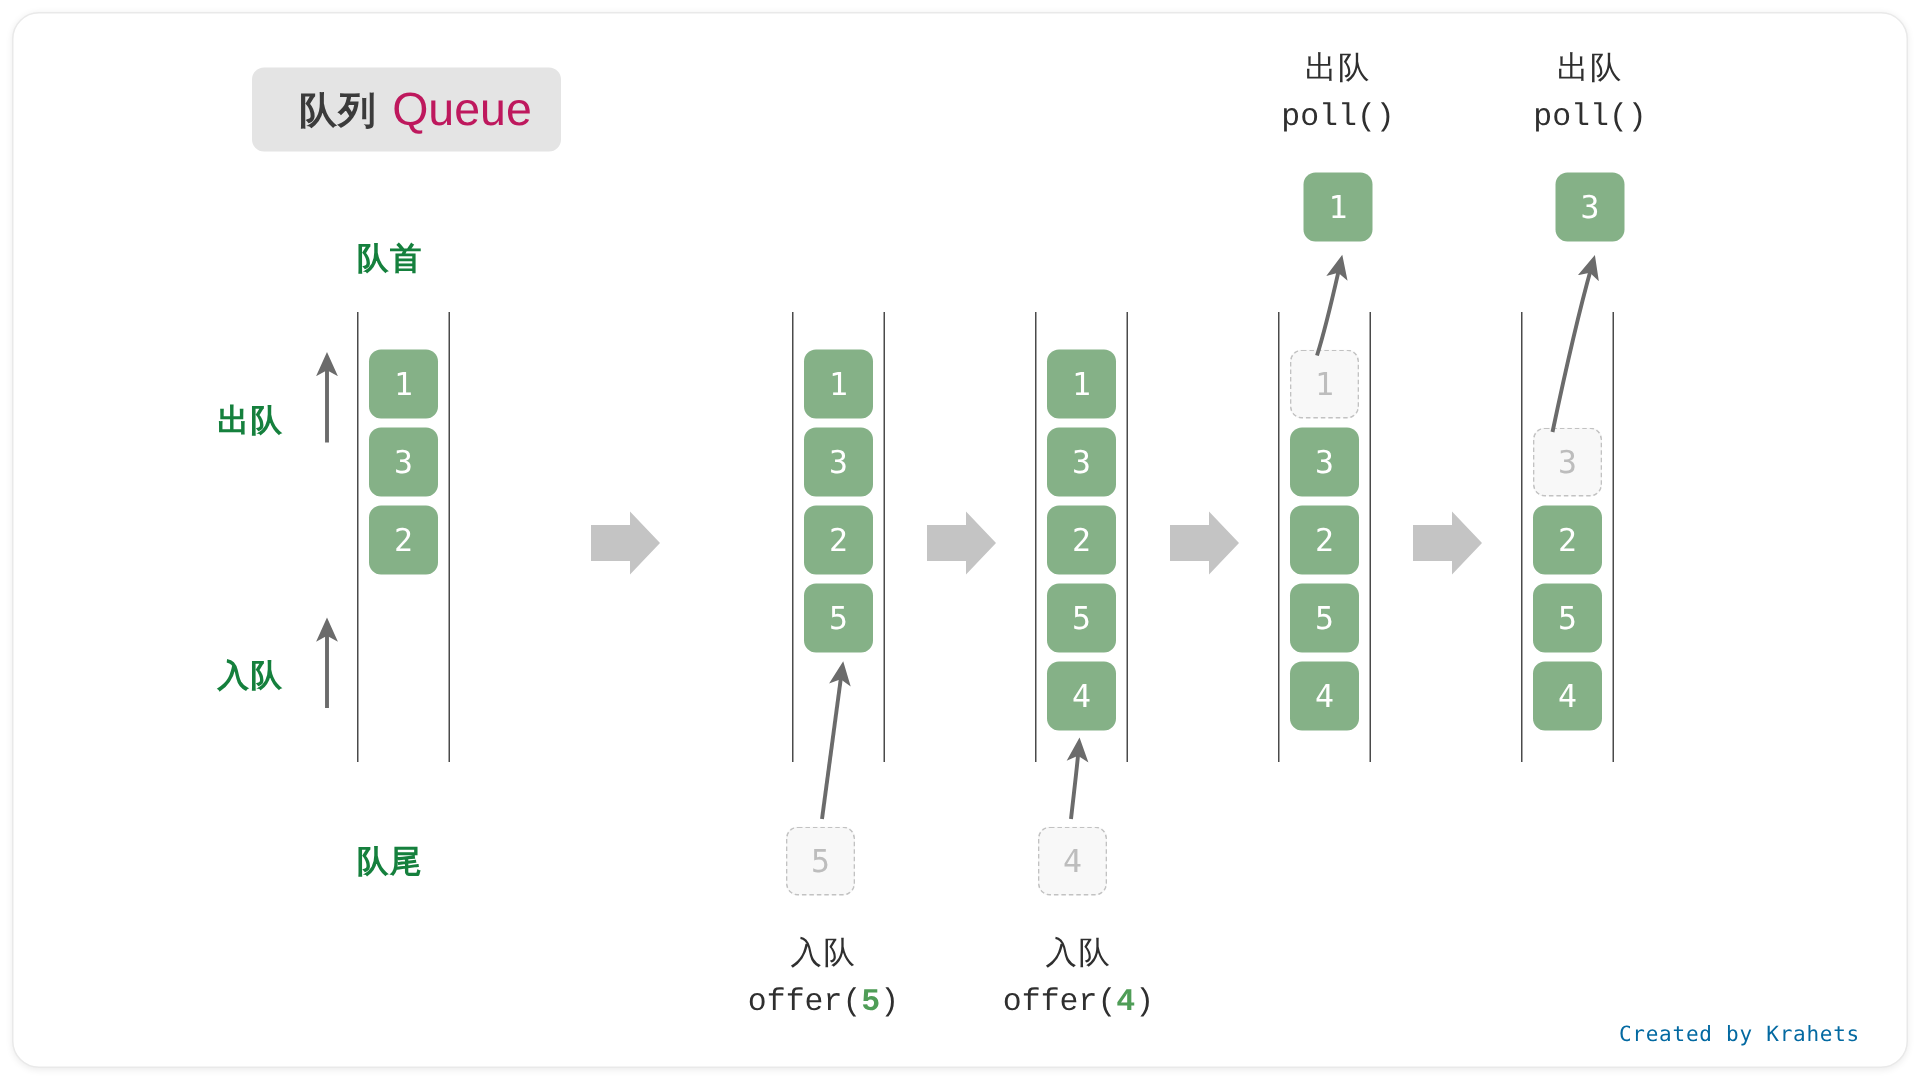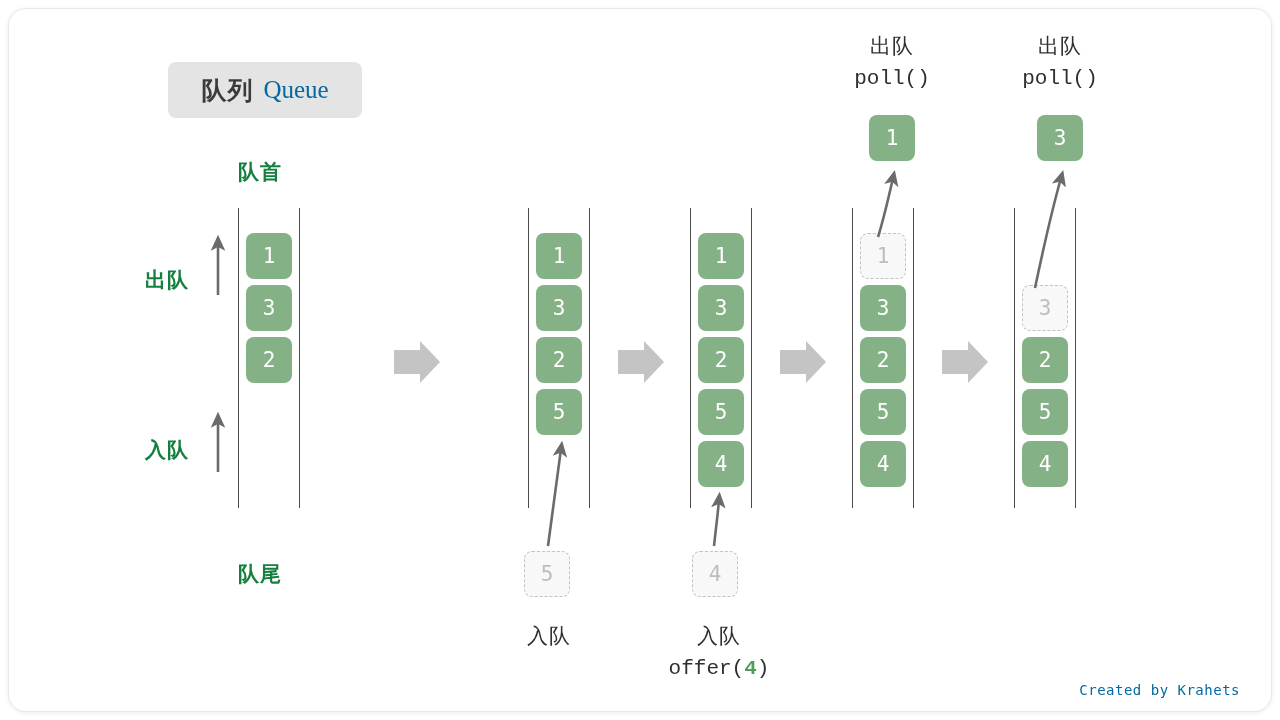--- a/index.html
+++ b/index.html
@@ -26,41 +26,42 @@
     border: 1px solid #e9e9e9;
     border-radius: 18px;
     box-shadow: 0 1px 5px rgba(0,0,0,0.08);
     box-sizing: border-box;
   }
 
   
   #title-badge {
     position: absolute;
     left: 168px;
-    top: 62px;
+    top: 45px;
     width: 194px;
     height: 56px;
     background: #e4e4e4;
     border-radius: 8px;
     display: flex;
     align-items: center;
     justify-content: center;
     gap: 10px;
+    padding-left: 12px;
   }
   .title-cn {
     font-size: 25px;
     font-weight: bold;
     color: #3b3b3b;
     letter-spacing: 1px;
   }
   .title-en {
-    font-size: 25px;
+    font-size: 31px;
     font-weight: normal;
-    color: #0369a1;
-    font-family: Liberation Serif, serif;
+    color: #be185d;
+    font-family: Liberation Sans, sans-serif;
   }
 
   
   .cn-label {
     position: absolute;
     font-size: 21px;
     font-weight: bold;
     color: #15803d;
     letter-spacing: 1px;
     white-space: nowrap;
@@ -198,20 +199,21 @@
     <div class="rail left"></div>
     <div class="rail right"></div>
     <div class="cell filled" style="left:8px; top:25px;">1</div>
     <div class="cell filled" style="left:8px; top:77px;">3</div>
     <div class="cell filled" style="left:8px; top:129px;">2</div>
     <div class="cell filled" style="left:8px; top:181px;">5</div>
   </div>
   <div class="detached" style="left:524px; top:551px;">5</div>
   <div class="op-label" style="left:470px; top:620px; width:158px;">
     <span class="op-cn">入队</span>
+    <span class="op-code"><span>offer(</span><span class="op-arg">5</span><span>)</span></span>
   </div>
 
   <div class="column" style="left:690px; top:208px; width:62px; height:300px;">
     <div class="rail left"></div>
     <div class="rail right"></div>
     <div class="cell filled" style="left:8px; top:25px;">1</div>
     <div class="cell filled" style="left:8px; top:77px;">3</div>
     <div class="cell filled" style="left:8px; top:129px;">2</div>
     <div class="cell filled" style="left:8px; top:181px;">5</div>
     <div class="cell filled" style="left:8px; top:233px;">4</div>

